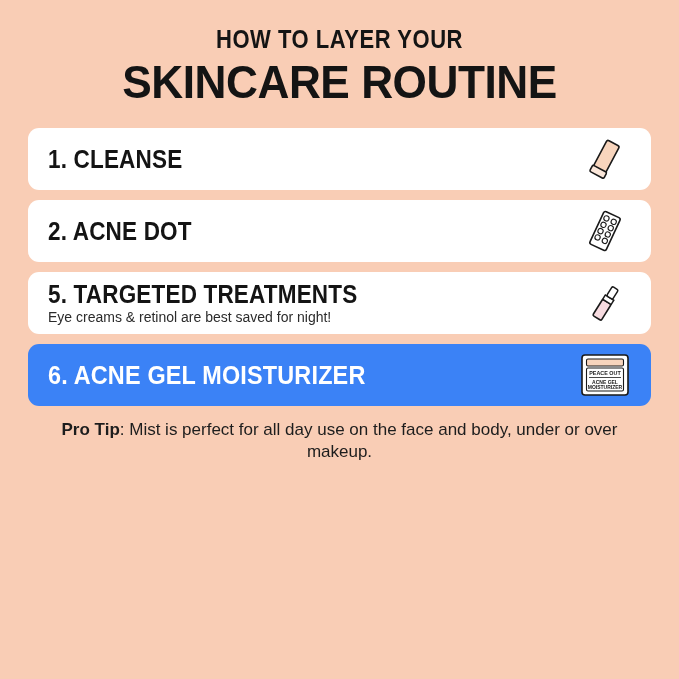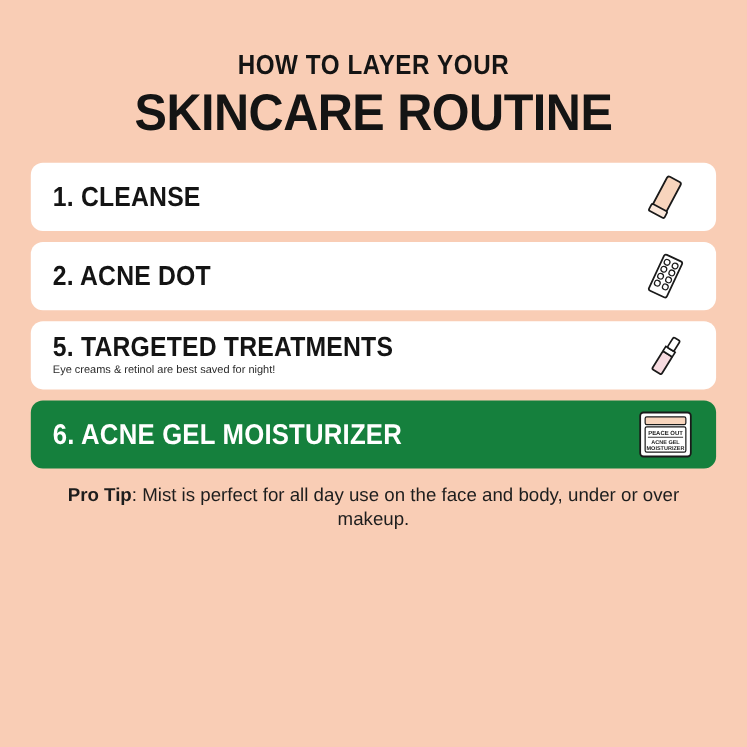--- a/index.html
+++ b/index.html
@@ -19,21 +19,20 @@
     box-sizing: border-box;
     padding: 0 28px;
     display: flex;
     flex-direction: column;
     position: relative;
   }
   
   .header {
     text-align: center;
     padding-top: 27px;
-    margin-top: 20px;
   }
   .kicker {
     font-family: "Liberation Sans Narrow", "Liberation Sans", sans-serif;
     font-weight: bold;
     font-size: 25px;
     letter-spacing: 0.6px;
     color: #141414;
     line-height: 1;
     transform: scaleX(0.88);
     transform-origin: center;
@@ -60,21 +59,21 @@
     position: relative;
     height: 62px;
     background: #ffffff;
     border-radius: 11px;
     display: flex;
     align-items: center;
     box-sizing: border-box;
     padding: 0 18px 0 20px;
   }
   .row.highlight {
-    background: #15803d;
+    background: #3b82f6;
   }
   .row-text {
     flex: 1 1 auto;
     min-width: 0;
   }
   .row-label {
     font-family: "Liberation Sans Narrow", "Liberation Sans", sans-serif;
     font-weight: bold;
     font-size: 25px;
     letter-spacing: 0.2px;
@@ -82,21 +81,21 @@
     line-height: 1.05;
     transform: scaleX(0.9);
     transform-origin: left center;
     white-space: nowrap;
   }
   .row.highlight .row-label {
     color: #ffffff;
     font-size: 26px;
   }
   .row-sub {
-    font-size: 10px;
+    font-size: 14px;
     color: #2b2b2b;
     margin-top: 2px;
     line-height: 1.2;
     white-space: nowrap;
   }
   .row-icon {
     flex: 0 0 auto;
     width: 56px;
     height: 56px;
     display: flex;

